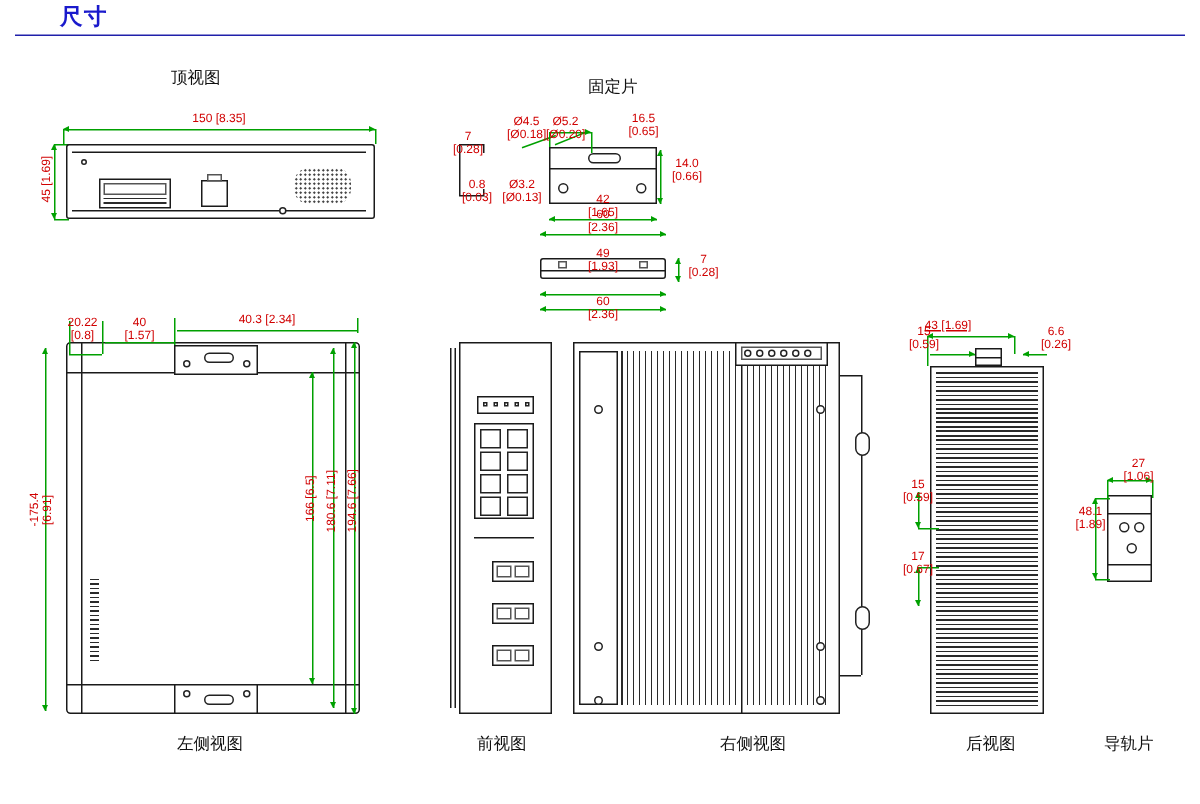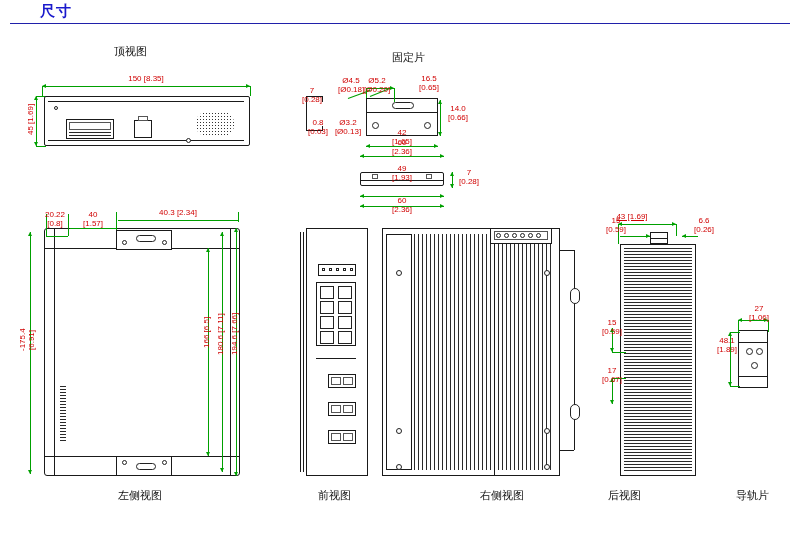--- a/index.html
+++ b/index.html
@@ -383,21 +383,21 @@
     <div class="oval" style="left:570px; top:404px; width:10px; height:16px;"></div>
 
     <div class="screw" style="left:396px; top:270px; width:6px; height:6px;"></div>
     <div class="screw" style="left:396px; top:428px; width:6px; height:6px;"></div>
     <div class="screw" style="left:544px; top:270px; width:6px; height:6px;"></div>
     <div class="screw" style="left:544px; top:428px; width:6px; height:6px;"></div>
     <div class="screw" style="left:396px; top:464px; width:6px; height:6px;"></div>
     <div class="screw" style="left:544px; top:464px; width:6px; height:6px;"></div>
   </div>
 
-  <div class="view-cap" style="left:608px; top:488px;">后视图</div>
+  <div class="view-cap" style="left:644px; top:488px;">后视图</div>
 
   <div>
     <div class="box" style="left:620px; top:244px; width:76px; height:232px;"></div>
     <div class="finsv" style="left:624px; top:248px; width:68px; height:224px;"></div>
 
     <div class="box" style="left:650px; top:232px; width:18px; height:12px;"></div>
     <div class="kline kh" style="left:650px; top:238px; width:18px;"></div>
 
     <div class="gline gh" style="left:618px; top:224px; width:58px;"></div>
     <div class="arrowL" style="left:618px; top:222px;"></div>

